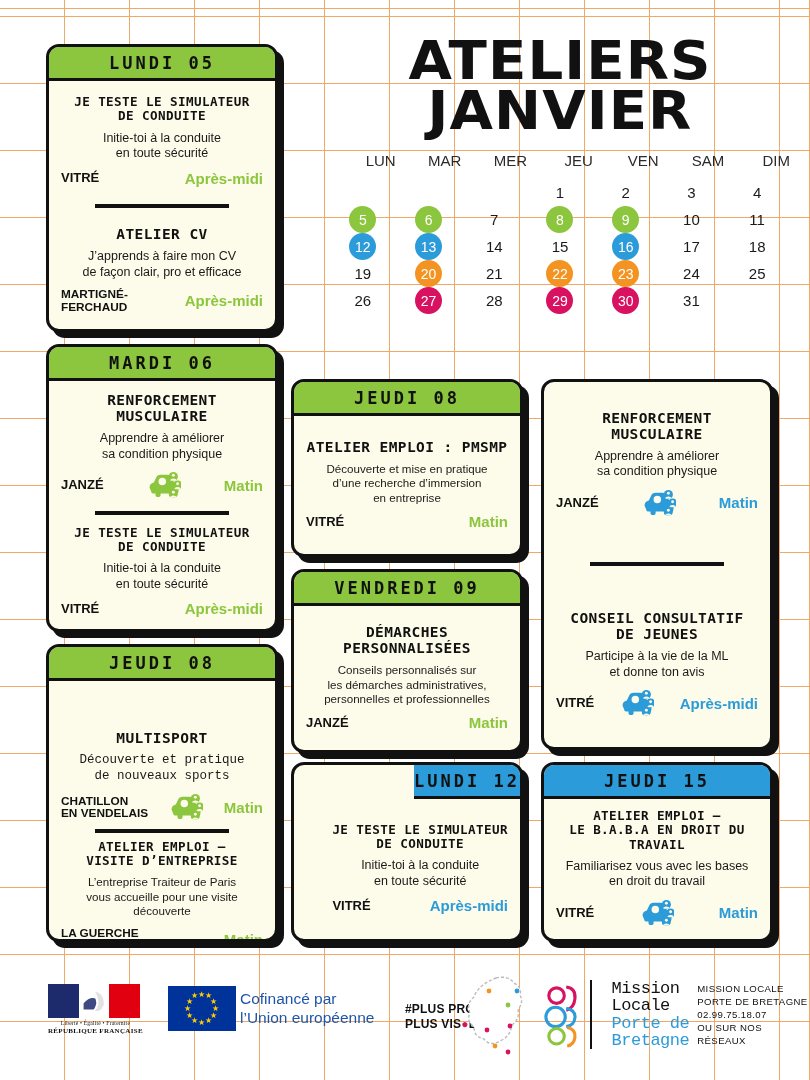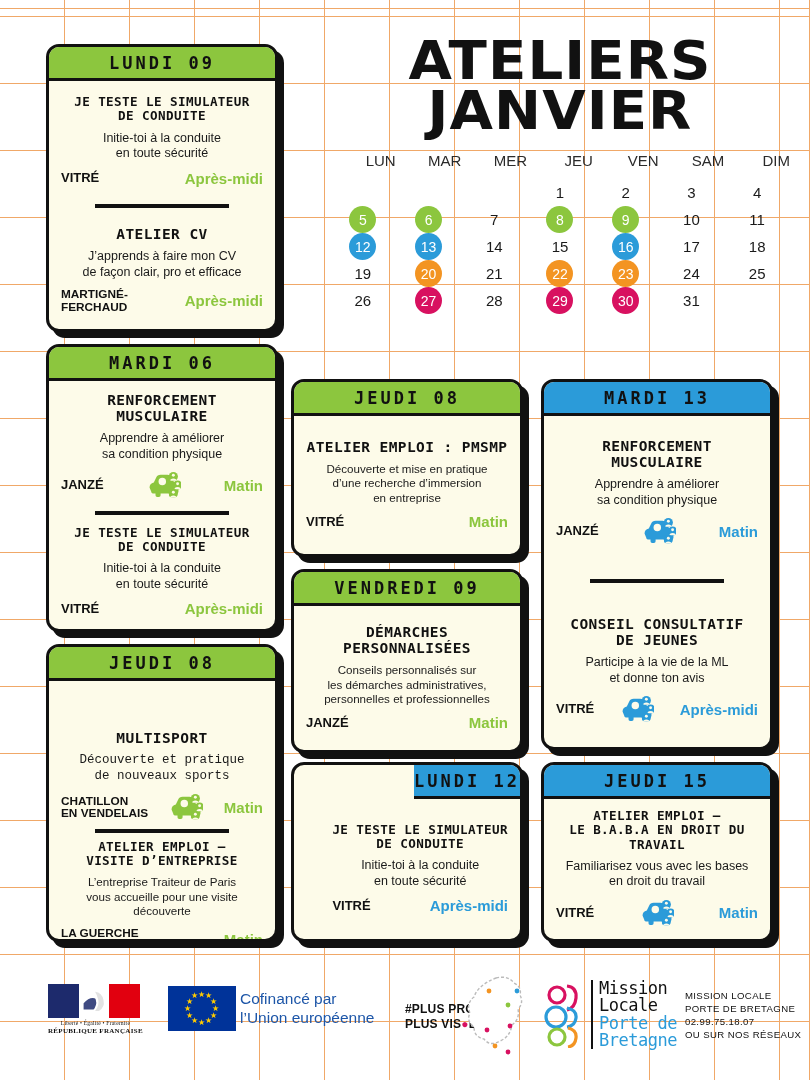--- a/index.html
+++ b/index.html
@@ -280,21 +280,21 @@
             <span class="dot pink">30</span>
           </div>
           <div class="cal-cell">31</div>
           <div class="cal-cell"></div>
         </div>
       </div>
   </div>
 
   <div id="cards-layer">
       <div class="card" style="left: 46px; top: 44px; width: 232px; height: 288px;">
-        <div class="card-header green">LUNDI 09</div>
+        <div class="card-header green">LUNDI 05</div>
         <div class="card-body">
           <div class="session">
             <div class="s-title small" style="white-space: pre-line;">JE TESTE LE SIMULATEUR
 DE CONDUITE</div>
             <div class="s-desc" style="white-space: pre-line;">Initie-toi à la conduite
 en toute sécurité</div>
             <div class="s-foot">
               <div class="s-place">VITRÉ</div>
               <div class="s-time green">Après-midi</div>
             </div>
@@ -436,21 +436,20 @@
             <div class="s-desc" style="white-space: pre-line;">Initie-toi à la conduite
 en toute sécurité</div>
             <div class="s-foot">
               <div class="s-place">VITRÉ</div>
               <div class="s-time blue">Après-midi</div>
             </div>
           </div>
         </div>
       </div>
       <div class="card" style="left: 541px; top: 379px; width: 232px; height: 371px;">
-        <div class="card-header blue">MARDI 13</div>
         <div class="card-body">
           <div class="session">
             <div class="s-title" style="white-space: pre-line;">RENFORCEMENT
 MUSCULAIRE</div>
             <div class="s-desc" style="white-space: pre-line;">Apprendre à améliorer
 sa condition physique</div>
             <div class="s-foot">
               <div class="s-place">JANZÉ</div>
               <span>
     <svg class="carpool" width="34" height="30" viewBox="0 0 40 34">
@@ -591,21 +590,21 @@
 
     <div style="position:absolute;left:543px;top:10px;display:flex;align-items:center;">
       <svg width="44" height="66" viewBox="0 0 44 66">
         <circle cx="14" cy="13" r="8" fill="none" stroke="#d81160" stroke-width="3.2"></circle>
         <path d="M24 4 q10 1 9 12 q-1 10 -9 12" fill="none" stroke="#d81160" stroke-width="3.2"></path>
         <circle cx="13" cy="35" r="10" fill="none" stroke="#2b9bd9" stroke-width="3.2"></circle>
         <path d="M24 26 q10 2 9 10 q-1 8 -9 9" fill="none" stroke="#2b9bd9" stroke-width="3.2"></path>
         <circle cx="14" cy="55" r="8" fill="none" stroke="#8cc63e" stroke-width="3.2"></circle>
         <path d="M25 46 q9 2 8 10 q-1 8 -8 9" fill="none" stroke="#f39422" stroke-width="3.2"></path>
       </svg>
-      <div class="ml-word" style="margin-left:4px;border-left:2px solid #111;padding-left:6px;">
+      <div class="ml-word" style="margin-left:4px;border-left:2px solid #111;padding-left:20px;font-family:Liberation Mono, monospace;">
         <span class="b1">Mission</span>
         <span class="b1">Locale</span>
         <span class="b2">Porte de</span>
         <span class="b2">Bretagne</span>
       </div>
       <div class="ml-contact">
         <div>MISSION LOCALE</div>
         <div>PORTE DE BRETAGNE</div>
         <div>02.99.75.18.07</div>
         <div>OU SUR NOS RÉSEAUX</div>

